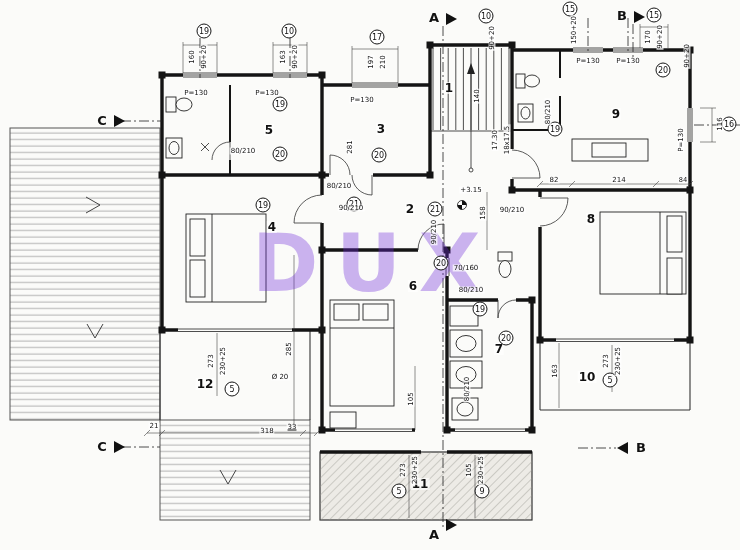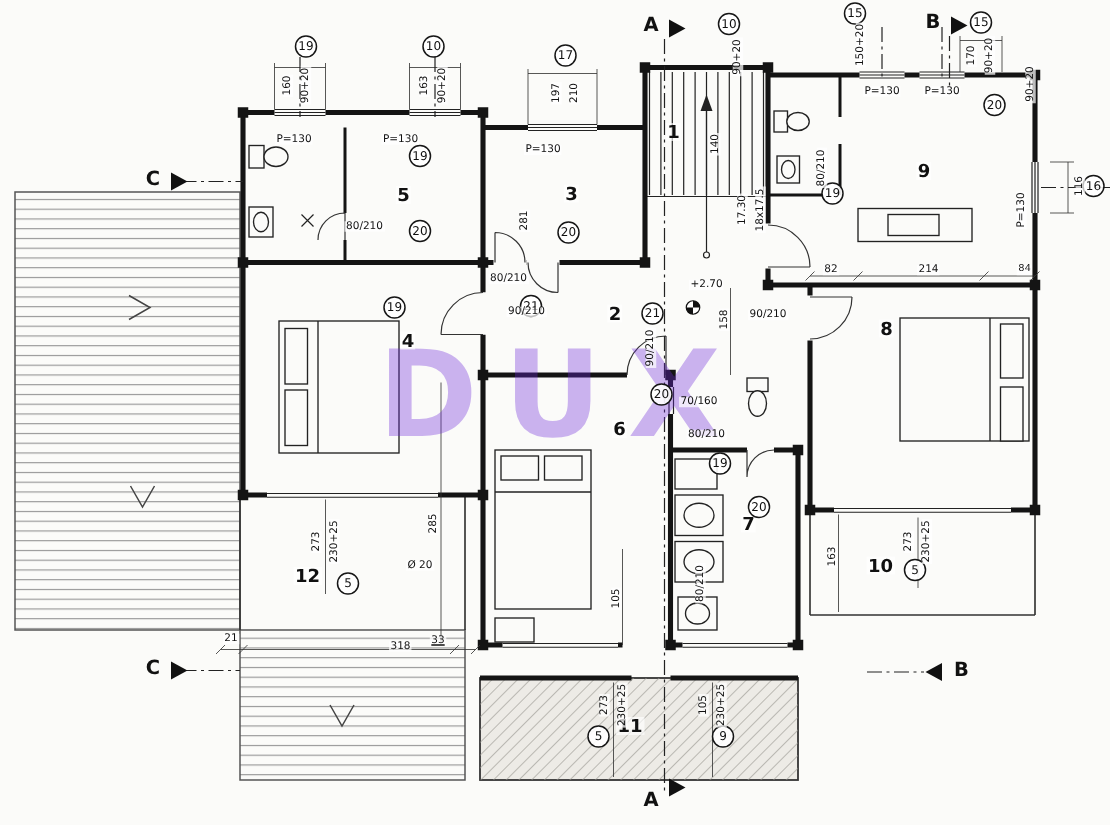--- a/index.html
+++ b/index.html
@@ -287,21 +287,21 @@
       <div class="lbl dim" style="left: 351px; top: 208px;">90/210</div>
       <div class="lbl dim" style="left: 434px; top: 232px; transform: translate(-50%, -50%) rotate(-90deg);">90/210</div>
       <div class="lbl dim" style="left: 512px; top: 210px;">90/210</div>
       <div class="lbl dim" style="left: 548px; top: 112px; transform: translate(-50%, -50%) rotate(-90deg);">80/210</div>
       <div class="lbl dim" style="left: 466px; top: 268px;">70/160</div>
       <div class="lbl dim" style="left: 471px; top: 290px;">80/210</div>
       <div class="lbl dim" style="left: 467px; top: 389px; transform: translate(-50%, -50%) rotate(-90deg);">80/210</div>
       <div class="lbl dim" style="left: 554px; top: 180px;">82</div>
       <div class="lbl dim" style="left: 619px; top: 180px;">214</div>
       <div class="lbl dim" style="left: 683px; top: 180px; font-family: Liberation Mono, monospace;">84</div>
-      <div class="lbl dim" style="left: 471px; top: 190px;">+2.70</div>
+      <div class="lbl dim" style="left: 471px; top: 190px;">+3.15</div>
       <div class="lbl dim" style="left: 483px; top: 213px; transform: translate(-50%, -50%) rotate(-90deg);">158</div>
       <div class="lbl dim" style="left: 477px; top: 96px; transform: translate(-50%, -50%) rotate(-90deg);">140</div>
       <div class="lbl dim" style="left: 495px; top: 140px; transform: translate(-50%, -50%) rotate(-90deg);">17.30</div>
       <div class="lbl dim" style="left: 507px; top: 140px; transform: translate(-50%, -50%) rotate(-90deg);">18x17.5</div>
       <div class="lbl dim" style="left: 211px; top: 361px; transform: translate(-50%, -50%) rotate(-90deg);">273</div>
       <div class="lbl dim" style="left: 223px; top: 361px; transform: translate(-50%, -50%) rotate(-90deg);">230+25</div>
       <div class="lbl dim" style="left: 280px; top: 377px;">Ø 20</div>
       <div class="lbl dim" style="left: 289px; top: 349px; transform: translate(-50%, -50%) rotate(-90deg);">285</div>
       <div class="lbl dim" style="left: 411px; top: 399px; transform: translate(-50%, -50%) rotate(-90deg);">105</div>
       <div class="lbl dim" style="left: 154px; top: 426px;">21</div>

